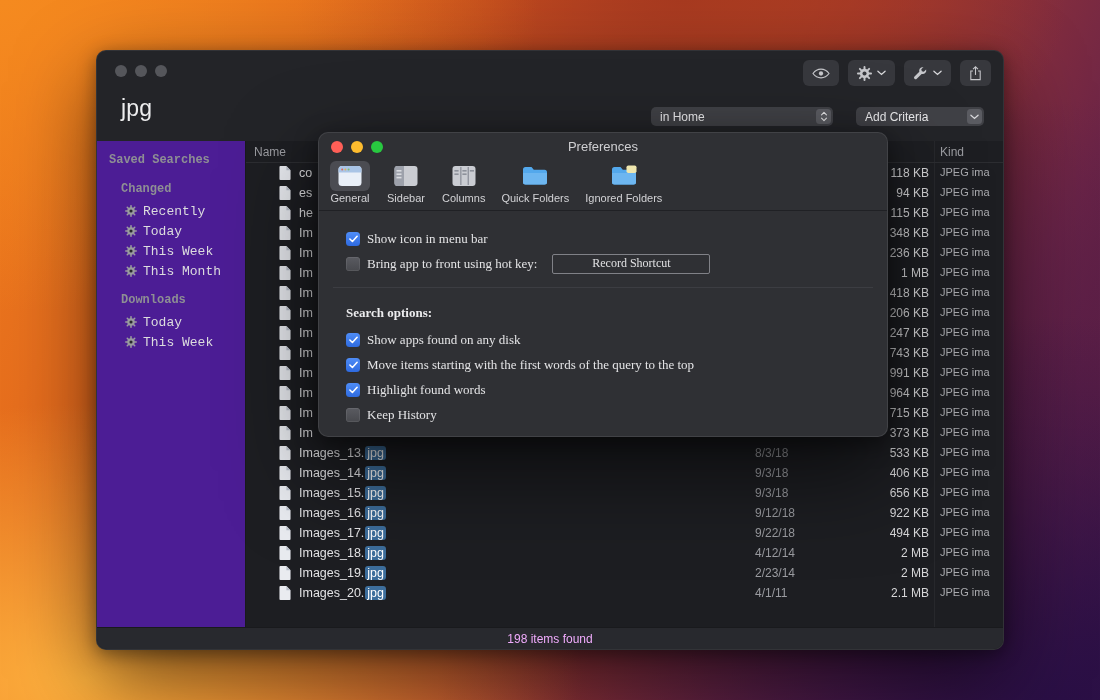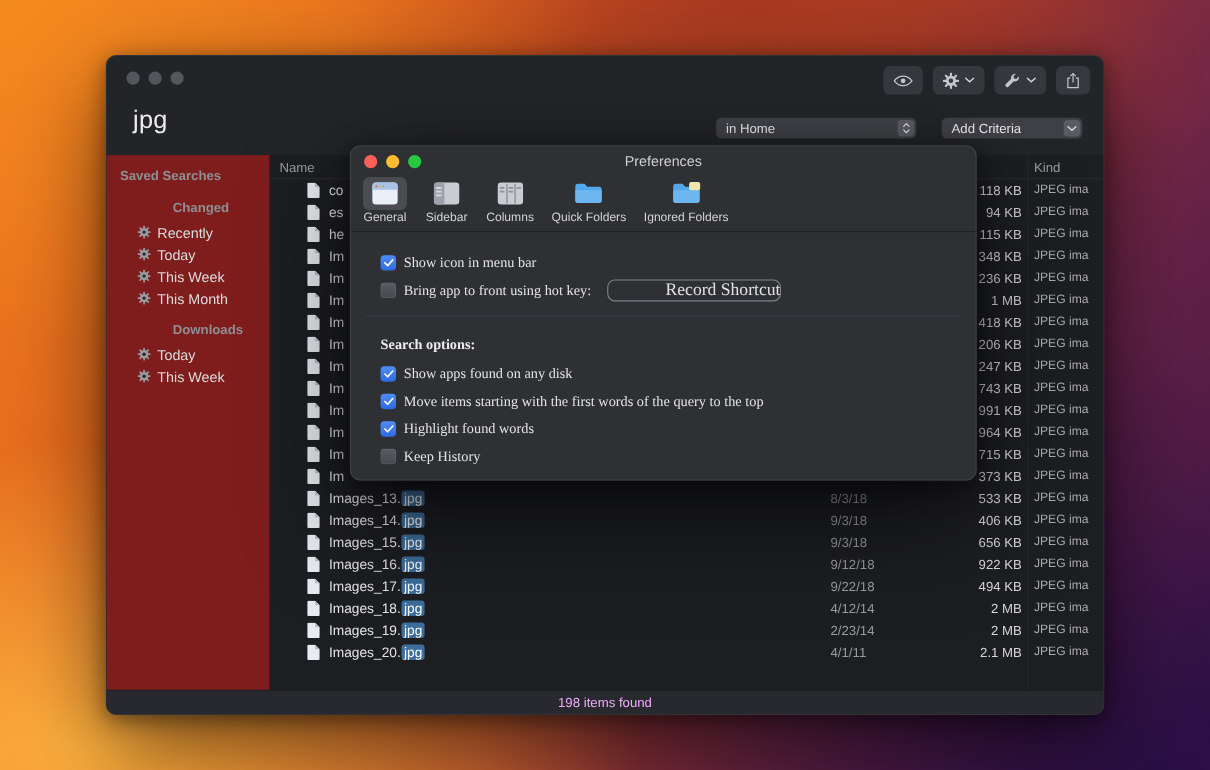--- a/index.html
+++ b/index.html
@@ -27,23 +27,23 @@
   .tbtn{height:26px;border:none;border-radius:6px;background:#37383d;display:flex;align-items:center;justify-content:center;gap:5px;padding:0 9px;cursor:default;}
   .tbtn span{display:flex;align-items:center;}
 
   .query{position:absolute;left:24px;top:44px;font-size:23px;color:#ededee;font-weight:500;letter-spacing:.2px;}
   .popup{position:absolute;height:19px;background:#404146;border-radius:5px;display:flex;align-items:center;justify-content:space-between;font-size:12px;color:#e9e9eb;padding:0 2px 0 9px;}
   .popup .stepper{width:15px;height:15px;background:#5b5c62;border-radius:3.5px;display:flex;align-items:center;justify-content:center;}
   .popup.scope{left:554px;top:56px;width:182px;}
   .popup.criteria{left:759px;top:56px;width:128px;gap:6px;}
 
   .content{position:absolute;left:0;top:90px;right:0;bottom:22px;display:flex;}
-  .sidebar{width:149px;background:#7f1d1d;border-right:1px solid #191a1d;padding-top:6px;overflow:hidden;}
+  .sidebar{width:149px;background:#4c1d95;border-right:1px solid #191a1d;padding-top:6px;overflow:hidden;font-family:Liberation Mono, monospace;}
   .sb-top-header{color:#8e8f94;font-size:12px;font-weight:bold;padding:6px 0 3px 12px;}
-  .sb-header{color:#8e8f94;font-size:12px;font-weight:bold;padding:12px 0 5px 24px;margin-left:36px;}
+  .sb-header{color:#8e8f94;font-size:12px;font-weight:bold;padding:12px 0 5px 24px;}
   .sb-item{display:flex;align-items:center;height:20px;padding-left:28px;gap:6px;color:#dcdcde;font-size:13px;}
   .sb-ic{display:flex;width:12px;height:12px;}
 
   .table{flex:1;background:#1d1e22;position:relative;overflow:hidden;}
   .colsep{position:absolute;left:688px;top:0;bottom:0;width:1px;background:#27282c;}
   .thead{position:relative;height:22px;border-bottom:1px solid #2c2d31;font-size:12px;color:#9b9ca1;}
   .th-name{position:absolute;left:8px;top:4px;}
   .th-kind{position:absolute;left:694px;top:4px;}
   .tbody{position:absolute;left:0;right:0;top:22px;bottom:0;}
   .trow{position:relative;height:20px;font-size:12.5px;}
@@ -71,22 +71,22 @@
   .ptabs{display:flex;align-items:flex-end;padding:2px 0 6px 4px;border-bottom:1px solid #202125;gap:2px;}
   .ptab{display:flex;flex-direction:column;align-items:center;padding:0 7px;cursor:default;}
   .ptab-ic{width:40px;height:30px;border-radius:6px;display:flex;align-items:center;justify-content:center;}
   .ptab.sel .ptab-ic{background:#4b4c52;}
   .ptab-lb{font-size:11px;color:#d3d3d6;margin-top:1px;white-space:nowrap;}
   .pcontent{padding-top:15px;font-family:Liberation Serif, serif;}
   .prow{display:flex;align-items:center;height:25px;padding-left:27px;font-size:13px;color:#e4e4e6;}
   .cb{flex:none;width:14px;height:14px;border-radius:3.5px;background:linear-gradient(#5a5b61,#48494e);margin-right:7px;
     display:flex;align-items:center;justify-content:center;box-shadow:inset 0 0 0 .5px rgba(255,255,255,.16);}
   .cb.on{background:linear-gradient(#4f8df7,#2e6ae0);box-shadow:none;}
-  .rec-btn{margin-left:15px;width:158px;height:20px;border-radius:7px;border:1px solid #808187;background:transparent;
-    color:#e2e2e4;font-size:16px;font-family:inherit;cursor:default;text-align:right;}
+  .rec-btn{margin-left:15px;width:158px;height:20px;border-radius:2px;border:1px solid #808187;background:transparent;
+    color:#e2e2e4;font-size:12px;font-family:inherit;cursor:default;}
   .psep{height:1px;background:#3c3d42;margin:11px 14px 10px 14px;}
   .phead{font-size:13px;font-weight:bold;color:#ececee;padding:7px 0 6px 27px;}
 </style>
 </head>
 <body>
 
 <div class="desktop">
 
   <div class="main-window">
     <div class="titlebar">

